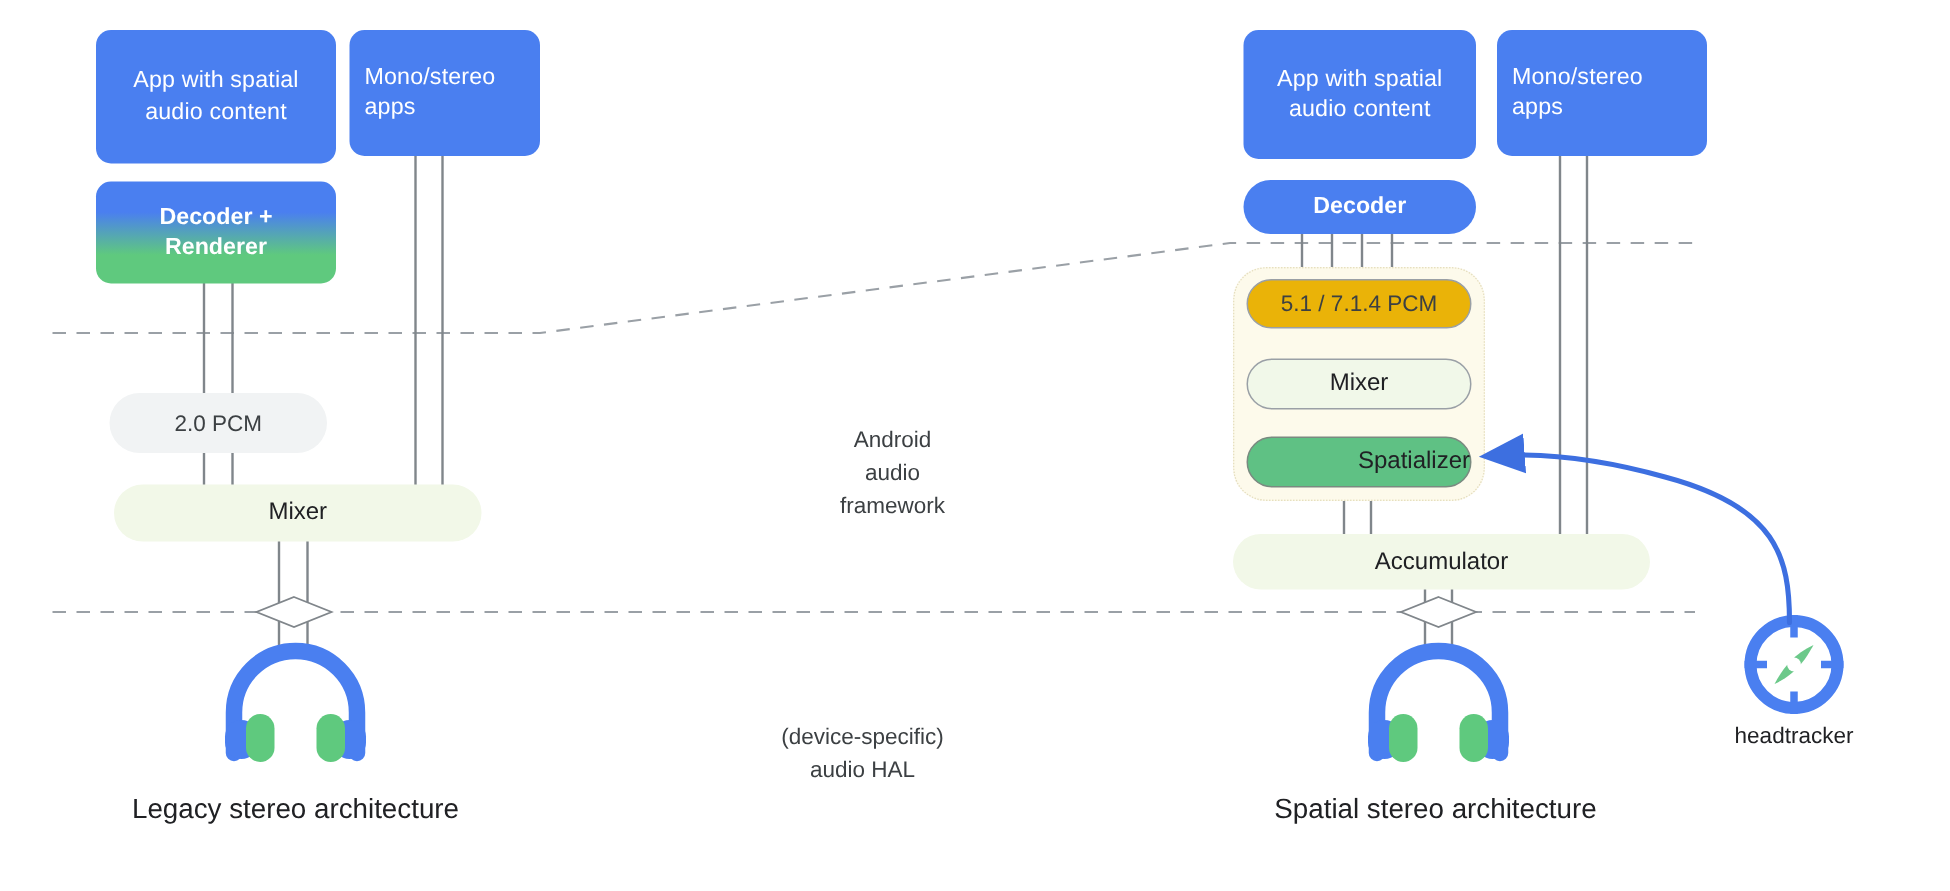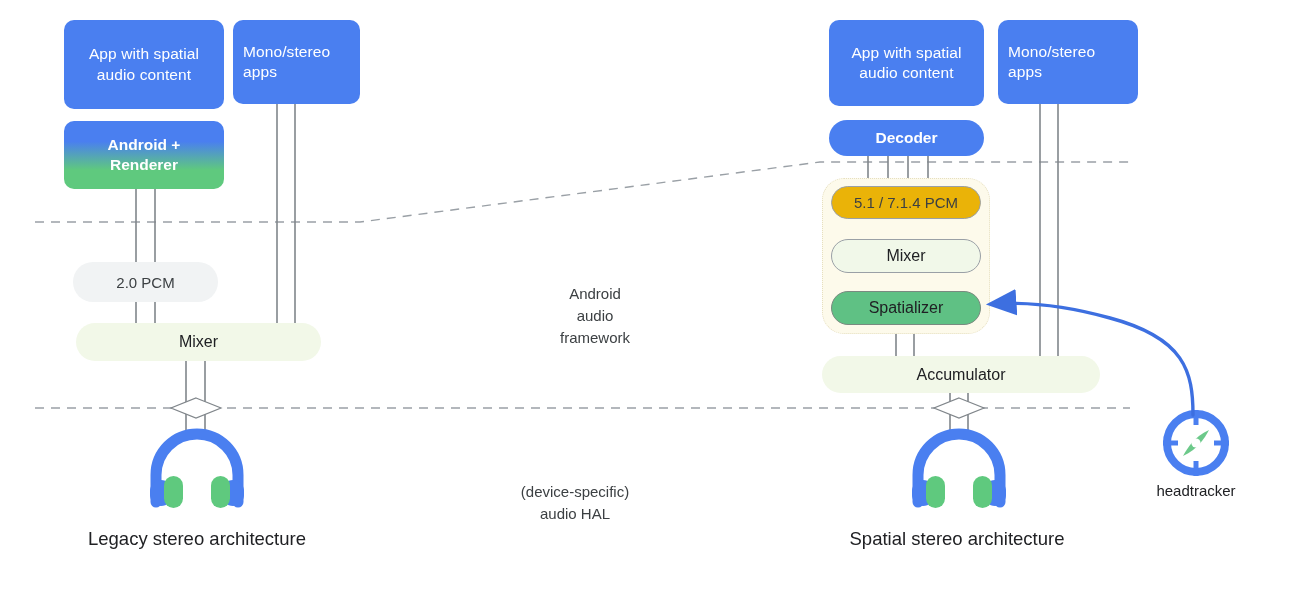--- a/index.html
+++ b/index.html
@@ -116,20 +116,21 @@
     font-size: 16px;
     z-index: 10;
   }
   .inner-spatializer {
     background: #5fc184;
     border: 1.5px solid #7a8a80;
     border-radius: 22px;
     color: #202124;
     font-size: 16px;
     z-index: 10;
+    justify-content: flex-end;
   }
 
   .side-label {
     position: absolute;
     text-align: center;
     font-size: 15px;
     line-height: 1.45;
     color: #3c4043;
     z-index: 20;
   }
@@ -213,21 +214,21 @@
 
   <div class="node blue-box" style="left:233px; top:20px; width:127px; height:84px;">
     <span style="width:100%; padding-left:10px; text-align:left;">
       <span>Mono/stereo</span><br>
       <span>apps</span>
     </span>
   </div>
 
   <div class="node decoder-grad" style="left:64px; top:121px; width:160px; height:68px;">
     <span>
-      <span>Android +</span><br>
+      <span>Decoder +</span><br>
       <span>Renderer</span>
     </span>
   </div>
 
   <div class="node pcm-box" style="left:73px; top:262px; width:145px; height:40px;">
     <span>2.0 PCM</span>
   </div>
 
   <div class="node mixer-box" style="left:76px; top:323px; width:245px; height:38px;">
     <span>Mixer</span>

